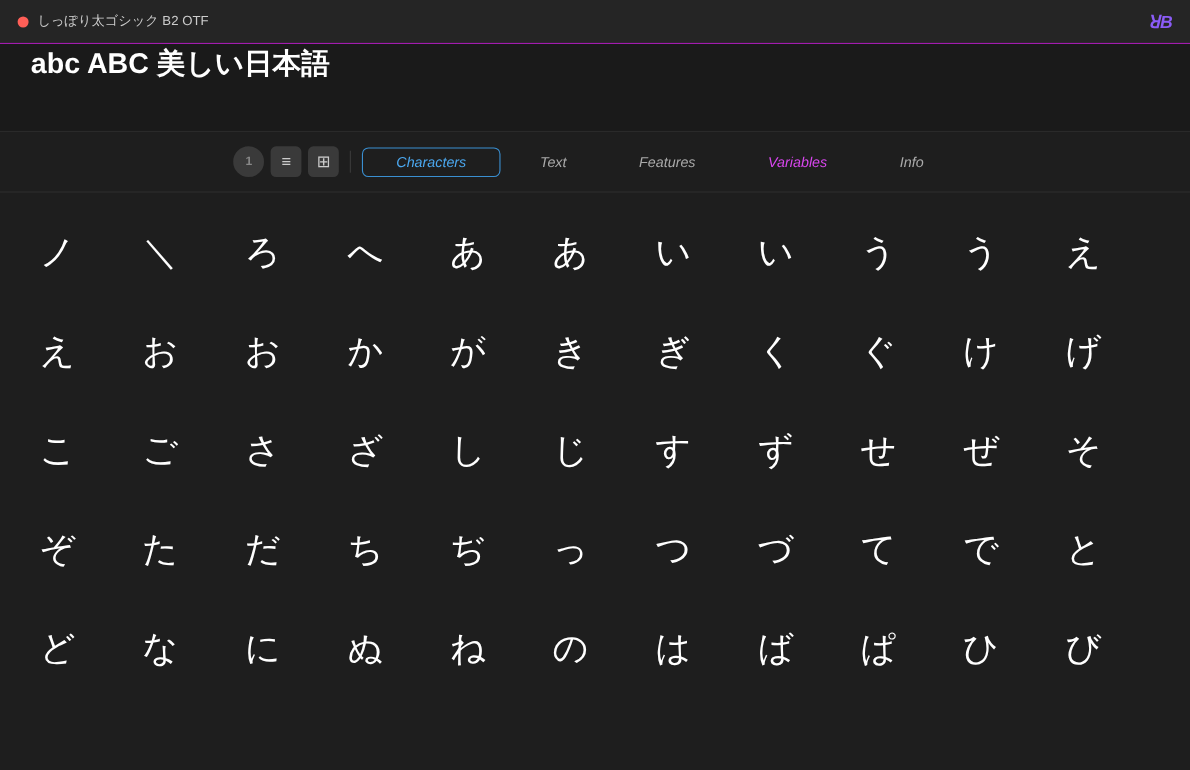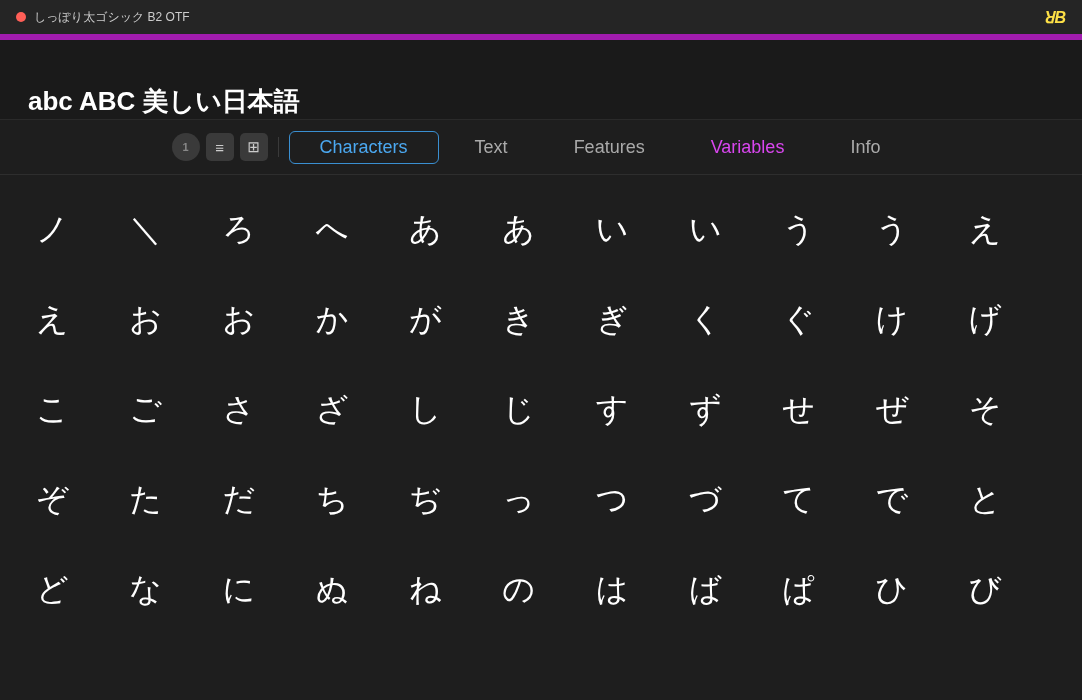--- a/index.html
+++ b/index.html
@@ -14,21 +14,21 @@
     }
 
     
     .titlebar {
       height: 40px;
       background-color: #252525;
       display: flex;
       align-items: center;
       justify-content: space-between;
       padding: 0 16px;
-      border-bottom: 6px solid #a21caf;
+      border-bottom: 1px solid #a21caf;
     }
 
     .titlebar-left {
       display: flex;
       align-items: center;
       gap: 8px;
     }
 
     .traffic-dot {
       width: 10px;
@@ -38,31 +38,31 @@
       display: inline-block;
     }
 
     .titlebar-title {
       font-size: 12px;
       color: #cccccc;
     }
 
     .titlebar-icon {
       font-size: 16px;
-      color: #fde047;
+      color: #8b5cf6;
       font-style: italic;
       font-weight: bold;
     }
 
     
     .preview-area {
       height: 80px;
       background-color: #1a1a1a;
       display: flex;
-      align-items: flex-end;
+      align-items: flex-start;
       padding: 0 28px;
       border-bottom: 1px solid #2a2a2a;
     }
 
     .preview-text {
       font-size: 26px;
       font-weight: bold;
       color: #ffffff;
     }
 
@@ -105,22 +105,23 @@
       background: #3a3a3a;
       margin: 0 4px;
     }
 
     .tab-btn {
       padding: 5px 30px;
       border-radius: 6px;
       border: none;
       background: transparent;
       color: #aaaaaa;
-      font-size: 18px;
+      font-size: 13px;
       cursor: pointer;
+      font-style: italic;
     }
 
     .tab-btn.active {
       background: transparent;
       border: 1.5px solid #3a8fd1;
       color: #4ba8f0;
     }
 
     .tab-btn.disabled {
       color: #d946ef;

